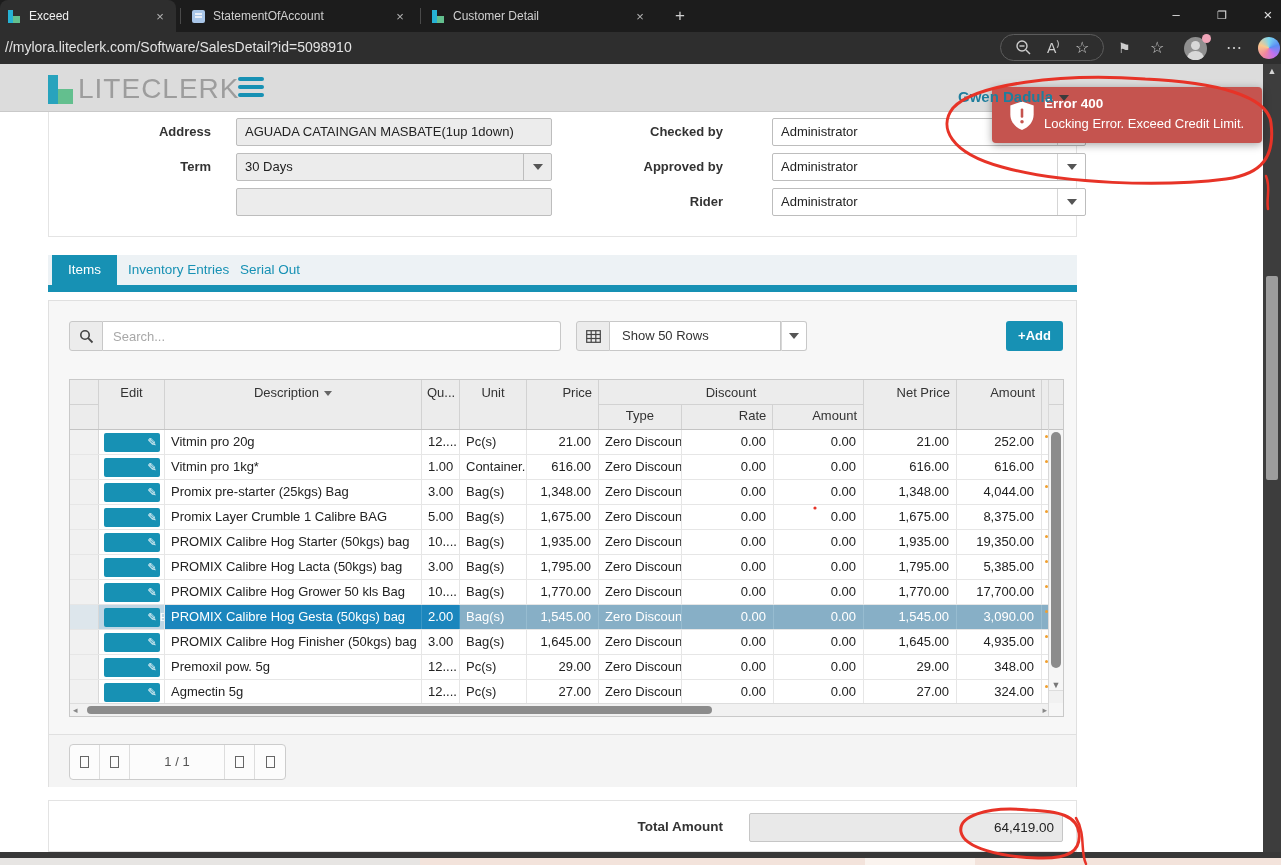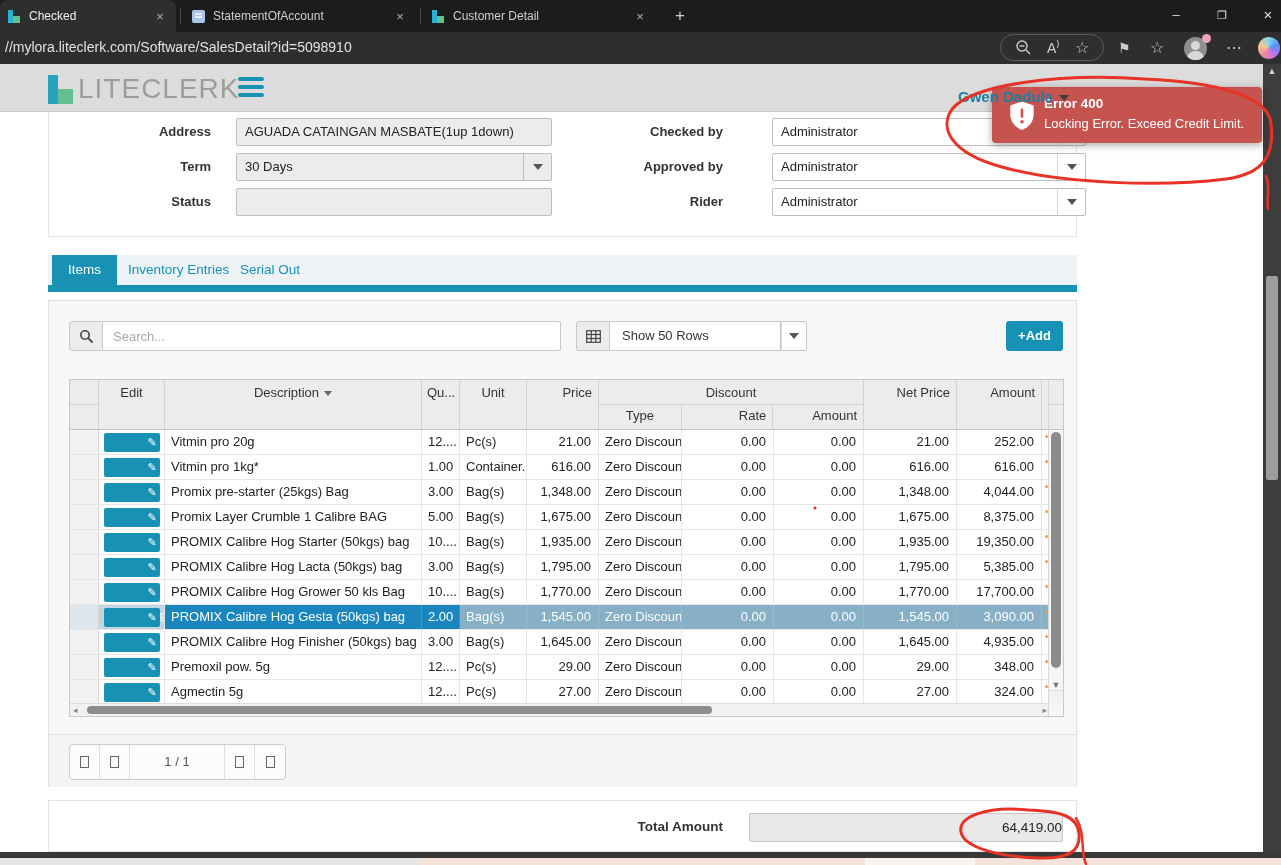--- a/index.html
+++ b/index.html
@@ -167,21 +167,21 @@
     font-size:13px; color:#555; }
   .pager .pbtn:last-child { border-right:none; }
 
   
   .totalpanel { position:absolute; left:48px; top:800px; width:1029px; height:52px; background:#fff;
     border:1px solid #e3e3e3; }
   .totlabel { position:absolute; left:430px; top:12px; width:244px; text-align:right; font-size:13.5px;
     font-weight:bold; color:#333; line-height:28px; }
   .totfield { position:absolute; left:700px; top:12px; width:314px; height:29px; background:#e9e9e9;
     border:1px solid #c6c6c6; border-radius:2px; font-size:13.5px; color:#222; text-align:right;
-    line-height:27px; padding:0 0; }
+    line-height:27px; padding:0 8px; }
 
   
   .toast { position:absolute; left:992px; top:87px; width:270px; height:56px; background:#c5544f;
     border-radius:4px; box-shadow:0 2px 8px rgba(0,0,0,.35); z-index:40; color:#fff; }
   .toast .shield { position:absolute; left:16px; top:13px; }
   .toast .t1 { position:absolute; left:52px; top:9px; font-size:13.5px; font-weight:bold; }
   .toast .t2 { position:absolute; left:52px; top:29px; font-size:13px; }
 
   
   .bscroll { position:absolute; left:1263px; top:64px; width:18px; height:801px; background:#3d3d3d; z-index:30; }
@@ -196,21 +196,21 @@
 </style>
 </head>
 <body>
 
 <div class="tabbar">
   <div class="btab active" style="left:0;width:176px;">
     <span class="fav fav-lc">
         <span class="b1"></span>
         <span class="b2"></span>
       </span>
-    <span class="ttl">Checked</span>
+    <span class="ttl">Exceed</span>
     <span class="x">×</span>
   </div>
   <div class="tabdiv" style="left:180px;"></div>
   <div class="btab" style="left:184px;width:232px;">
     <span class="fav fav-doc"></span>
     <span class="ttl">StatementOfAccount</span>
     <span class="x">×</span>
   </div>
   <div class="tabdiv" style="left:420px;"></div>
   <div class="btab" style="left:424px;width:232px;">
@@ -268,21 +268,20 @@
 
   <div class="flabel" style="left:0;top:6px;width:162px;">Address</div>
   <div class="ffield" style="left:187px;top:6px;width:316px;">AGUADA CATAINGAN MASBATE(1up 1down)</div>
   <div class="flabel" style="left:0;top:41px;width:162px;">Term</div>
   <div class="ffield" style="left:187px;top:41px;width:316px;">
     <span>30 Days</span>
     <span class="fsel-arrow">
         <span class="tri"></span>
       </span>
   </div>
-  <div class="flabel" style="left:0;top:76px;width:162px;">Status</div>
   <div class="ffield" style="left:187px;top:76px;width:316px;"></div>
 
   <div class="flabel" style="left:510px;top:6px;width:164px;">Checked by</div>
   <div class="ffield white" style="left:700px;top:6px;width:314px;">
     <span>Administrator</span>
     <span class="fsel-arrow" style="border-left-color:#d5d5d5;">
         <span class="tri"></span>
       </span>
   </div>
   <div class="flabel" style="left:510px;top:41px;width:164px;">Approved by</div>

